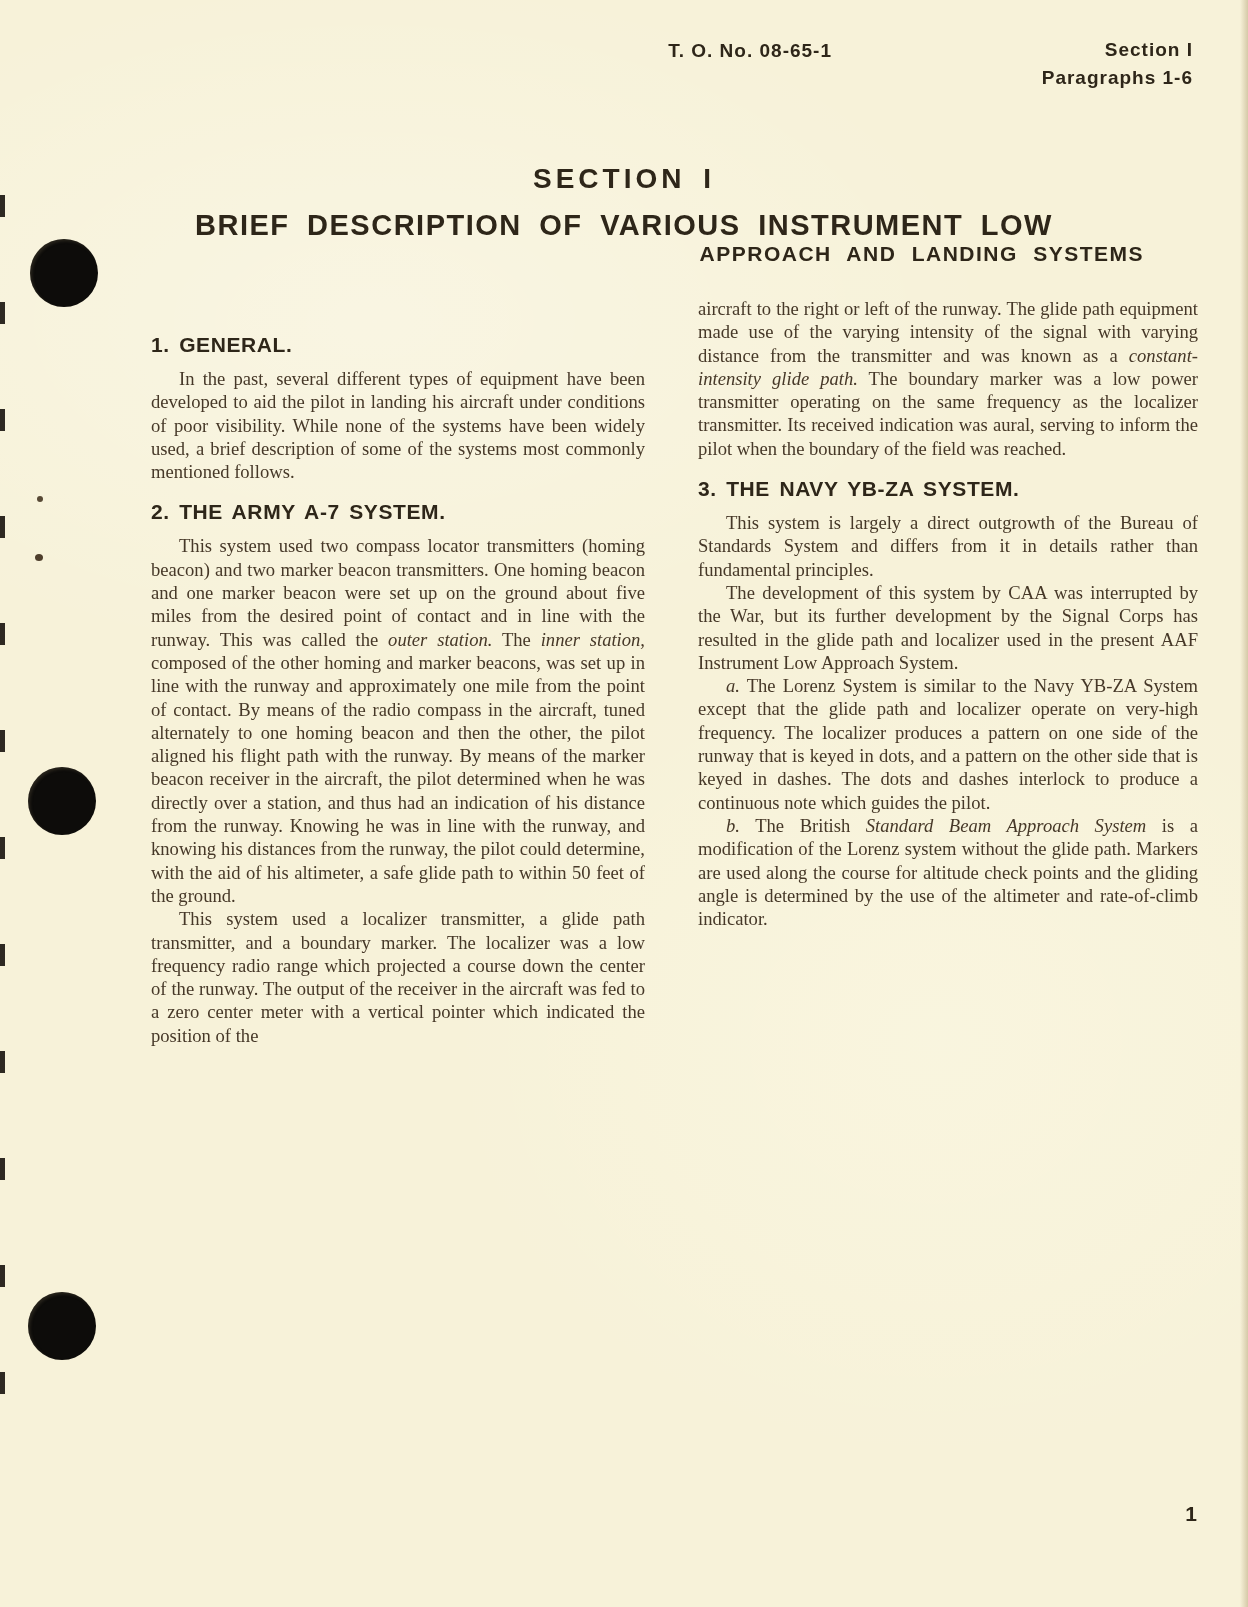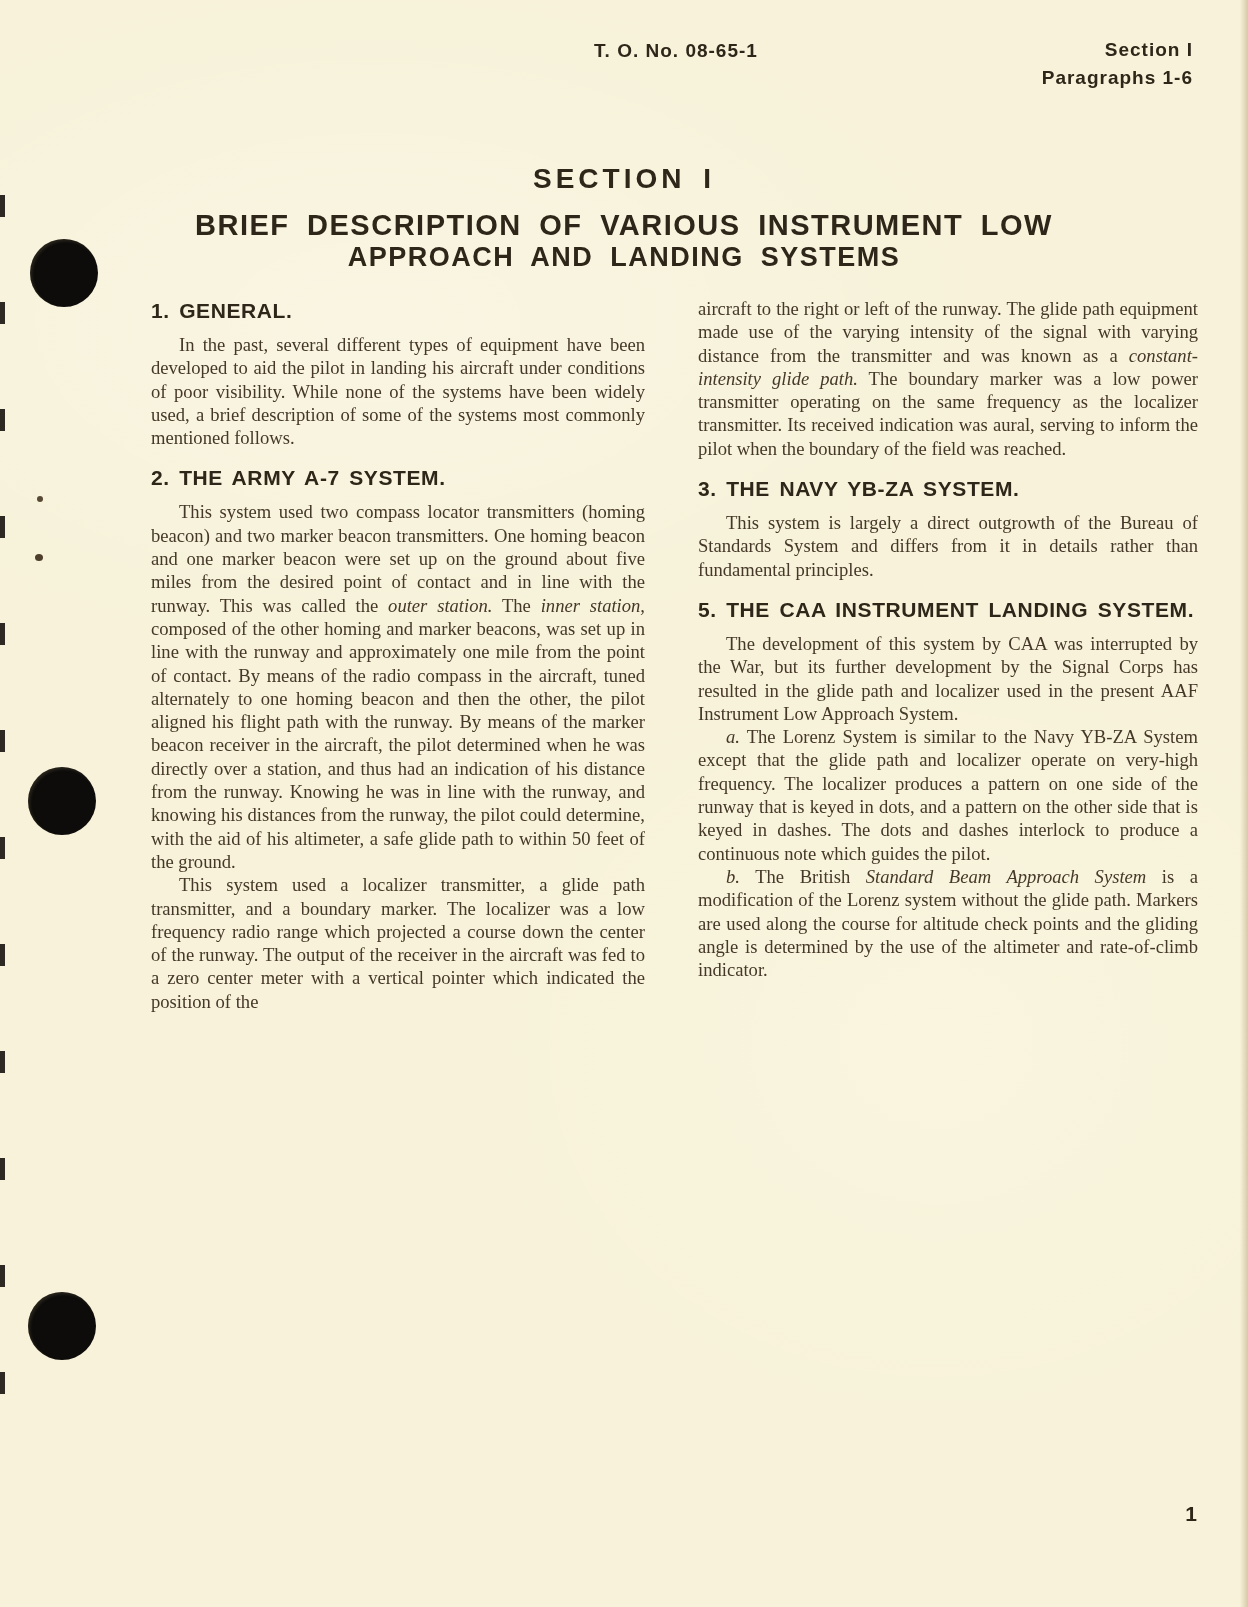--- a/index.html
+++ b/index.html
@@ -40,45 +40,45 @@
   }
   .hole.h1{left:30px;top:239px;}
   .hole.h2{left:28px;top:767px;}
   .hole.h3{left:28px;top:1292px;}
   .speck{position:absolute;border-radius:50%;background:#3b2a18;}
   .speck.s1{left:37px;top:496px;width:6px;height:6px;opacity:.85;}
   .speck.s2{left:35px;top:554px;width:8px;height:7px;opacity:.9;}
 
   .doc-number{
     position:absolute;left:520px;top:40px;width:312px;
-    text-align:center;
+    text-align:right;
     font-family:"Liberation Sans", sans-serif;
     font-weight:bold;font-size:19px;letter-spacing:1px;
     color:var(--heading-ink);
   }
   .header-right{
     position:absolute;right:55px;top:36px;
     text-align:right;
     font-family:"Liberation Sans", sans-serif;
     font-weight:bold;font-size:19px;letter-spacing:1px;
     line-height:28px;
     color:var(--heading-ink);
   }
   .title-block{
     position:absolute;left:104px;top:163px;width:1040px;
     text-align:center;
     font-family:"Liberation Sans", sans-serif;
     font-weight:bold;color:var(--heading-ink);
   }
   .title-line1{font-size:28px;letter-spacing:4px;word-spacing:6px;margin-bottom:14px;}
   .title-line2{font-size:29px;letter-spacing:1.5px;word-spacing:8px;}
-  .title-line3{font-size:27px;letter-spacing:1.5px;word-spacing:8px;}
+  .title-line3{font-size:21px;letter-spacing:1.5px;word-spacing:8px;text-align:right;}
 
   .col{position:absolute;top:299px;}
-  .col-left{left:151px;width:494px;}
+  .col-left{left:151px;width:494px;margin-top:34px;}
   .col-right{left:698px;width:500px;top:297px;}
 
   .section-heading{
     font-family:"Liberation Sans", sans-serif;
     font-weight:bold;font-size:21px;letter-spacing:0.6px;word-spacing:3px;
     color:var(--heading-ink);
     margin:17px 0 10px 0;
   }
   .col .section-heading:first-child{margin-top:0;}
   .body-para{
@@ -129,21 +129,20 @@
       <div class="section-heading">1. GENERAL.</div>
       <p class="body-para"><span>In the past, several different types of equipment have been developed to aid the pilot in landing his aircraft under conditions of poor visibility. While none of the systems have been widely used, a brief description of some of the systems most commonly mentioned follows.</span></p>
       <div class="section-heading">2. THE ARMY A-7 SYSTEM.</div>
       <p class="body-para"><span>This system used two compass locator transmitters (homing beacon) and two marker beacon transmitters. One homing beacon and one marker beacon were set up on the ground about five miles from the desired point of contact and in line with the runway. This was called the </span><span class="em">outer station.</span><span> The </span><span class="em">inner station,</span><span> composed of the other homing and marker beacons, was set up in line with the runway and approximately one mile from the point of contact. By means of the radio compass in the aircraft, tuned alternately to one homing beacon and then the other, the pilot aligned his flight path with the runway. By means of the marker beacon receiver in the aircraft, the pilot determined when he was directly over a station, and thus had an indication of his distance from the runway. Knowing he was in line with the runway, and knowing his distances from the runway, the pilot could determine, with the aid of his altimeter, a safe glide path to within 50 feet of the ground.</span></p>
       <p class="body-para"><span>This system used a localizer transmitter, a glide path transmitter, and a boundary marker. The localizer was a low frequency radio range which projected a course down the center of the runway. The output of the receiver in the aircraft was fed to a zero center meter with a vertical pointer which indicated the position of the</span></p>
     </div>
   <div class="col col-right" id="col-right">
       <p class="body-para noindent"><span>aircraft to the right or left of the runway. The glide path equipment made use of the varying intensity of the signal with varying distance from the transmitter and was known as a </span><span class="em">constant-intensity glide path.</span><span> The boundary marker was a low power transmitter operating on the same frequency as the localizer transmitter. Its received indication was aural, serving to inform the pilot when the boundary of the field was reached.</span></p>
       <div class="section-heading">3. THE NAVY YB-ZA SYSTEM.</div>
       <p class="body-para"><span>This system is largely a direct outgrowth of the Bureau of Standards System and differs from it in details rather than fundamental principles.</span></p>
-      <div class="section-heading">5. THE CAA INSTRUMENT LANDING SYSTEM.</div>
       <p class="body-para"><span>The development of this system by CAA was interrupted by the War, but its further development by the Signal Corps has resulted in the glide path and localizer used in the present AAF Instrument Low Approach System.</span></p>
       <p class="body-para"><span class="em">a.</span><span> The Lorenz System is similar to the Navy YB-ZA System except that the glide path and localizer operate on very-high frequency. The localizer produces a pattern on one side of the runway that is keyed in dots, and a pattern on the other side that is keyed in dashes. The dots and dashes interlock to produce a continuous note which guides the pilot.</span></p>
       <p class="body-para"><span class="em">b.</span><span> The British </span><span class="em">Standard Beam Approach System</span><span> is a modification of the Lorenz system without the glide path. Markers are used along the course for altitude check points and the gliding angle is determined by the use of the altimeter and rate-of-climb indicator.</span></p>
     </div>
 
   <div class="page-number">1</div>
 
 </div>
 
 </body></html>

